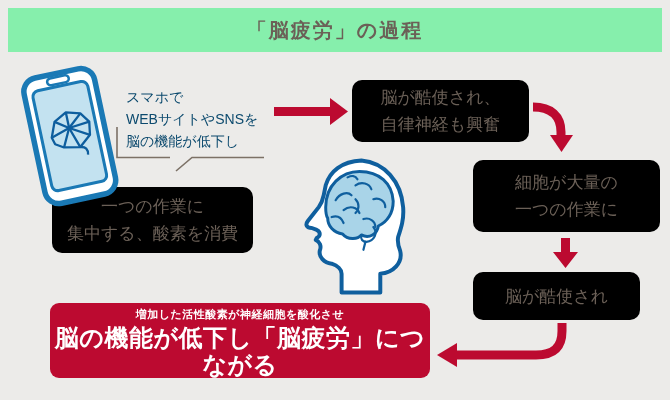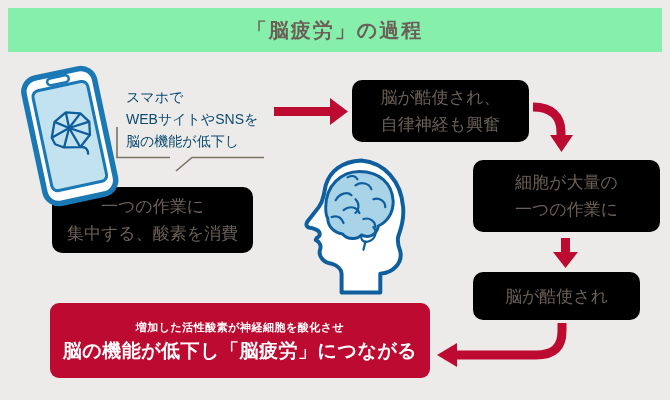--- a/index.html
+++ b/index.html
@@ -26,21 +26,21 @@
     left:126px;top:86px;width:180px;
     font-size:14px;line-height:22px;color:#0c4a6e;text-align:left;
   }
   .result-box{
     left:50px;top:303px;width:380px;height:75px;
     background:#BC0A30;border-radius:9px;color:#FFFFFF;
     display:flex;flex-direction:column;align-items:center;justify-content:center;
     text-align:center;
   }
   .result-line1{font-size:11px;font-weight:bold;line-height:20px;letter-spacing:0.5px;}
-  .result-line2{font-size:19px;font-weight:bold;line-height:27px;letter-spacing:0.5px;}
+  .result-line2{font-size:24px;font-weight:bold;line-height:27px;letter-spacing:0.5px;}
   svg{display:block;}
   .overlay{left:0;top:0;pointer-events:none;}
 </style>
 </head>
 <body>
 
 <div class="abs header">
   <div class="title">「脳疲労」の過程</div>
 </div>
 

